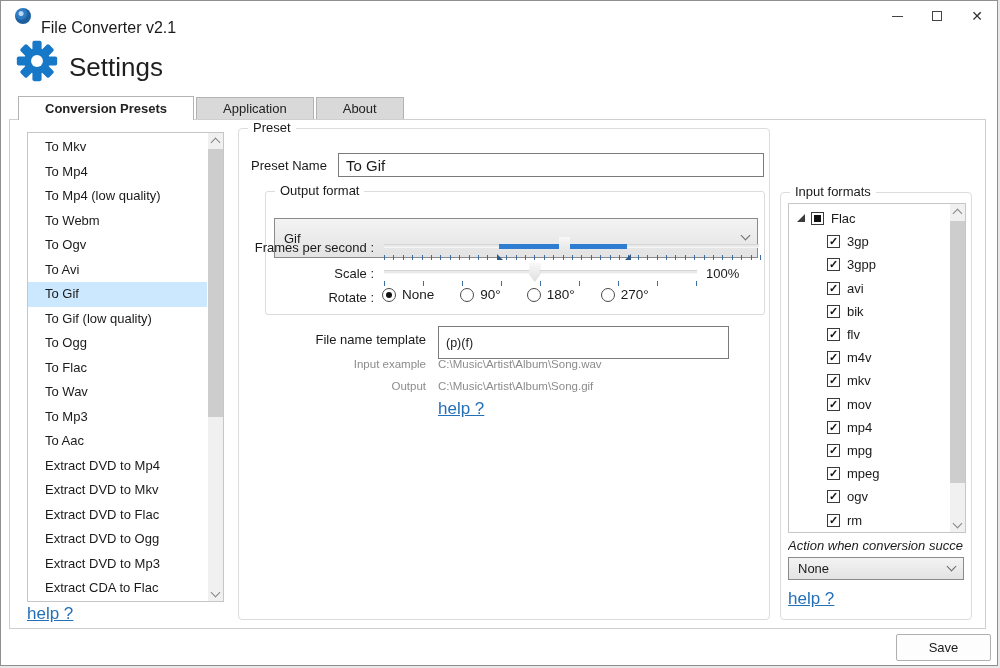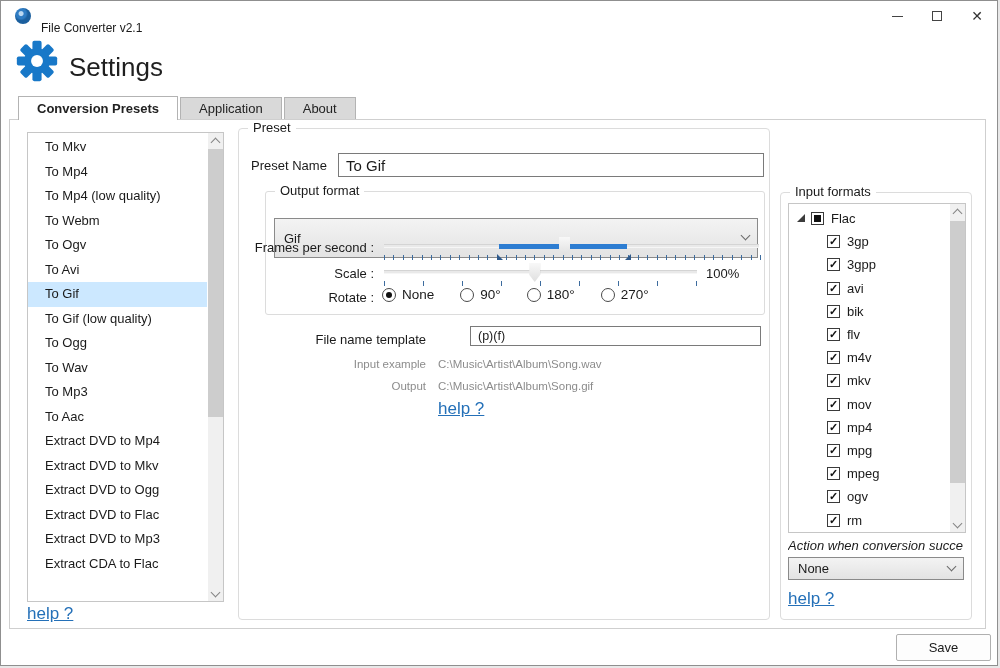--- a/index.html
+++ b/index.html
@@ -11,35 +11,35 @@
     --graytext:#8c8c8c;
   }
   *{box-sizing:border-box;margin:0;padding:0;font-family:"Liberation Sans",sans-serif;}
   html,body{width:1000px;height:668px;background:#e8e8e8;}
   .window{position:relative;width:998px;height:666px;background:#fff;border:1px solid #8f8f8f;overflow:hidden;}
 
   
   .titlebar{position:absolute;top:0;left:0;right:0;height:30px;display:flex;align-items:center;background:#fff;}
   .appicon{width:16px;height:16px;border-radius:50%;margin:0 10px 0 14px;
     background:radial-gradient(circle at 38% 35%, #bcd9f2 0 2px, #2f7cc3 3px 5px, #1b5f9e 7px);}
-  .apptitle{font-size:12px;color:#1a1a1a;margin-top:24px;}
+  .apptitle{font-size:16px;color:#1a1a1a;margin-top:24px;}
   .wincontrols{margin-left:auto;display:flex;height:100%;}
   .winbtn{width:40px;height:100%;display:flex;align-items:center;justify-content:center;}
   .ic-min{width:11px;height:1px;background:#444;}
   .ic-max{width:10px;height:10px;border:1px solid #444;}
   .ic-close{font-size:14px;color:#333;line-height:1;}
 
   
   .header{position:absolute;top:38px;left:14px;display:flex;align-items:flex-end;}
   .header .title{font-size:26px;color:#1f1f1f;margin-left:10px;}
 
   
   .tabs{position:absolute;left:17px;top:95px;display:flex;align-items:flex-end;z-index:3;}
   .tab{font-size:13px;color:#222;background:#d9d9d9;border:1px solid #b3b3b3;border-bottom:none;
-       padding:3px 18px 4px;margin-right:2px;height:22px;white-space:nowrap;}
+       padding:3px 26px 4px;margin-right:2px;height:22px;white-space:nowrap;}
   .tab.active{background:#fff;font-weight:bold;height:24px;padding-top:4px;margin-bottom:-1px;}
 
   
   .panel{position:absolute;left:8px;top:118px;width:977px;height:510px;border:1px solid #cfcfcf;background:#fff;}
 
   
   .listbox{position:absolute;left:17px;top:12px;width:197px;height:470px;border:1px solid #c6c6c6;background:#fff;overflow:hidden;}
   .listitems{position:absolute;left:0;top:2px;right:16px;}
   .list-item{height:24.5px;line-height:24.5px;padding-left:17px;font-size:13px;color:#1a1a1a;white-space:nowrap;}
   .list-item.selected{background:var(--selection);}
@@ -157,27 +157,28 @@
       <div class="listitems" id="presetlist">
           <div class="list-item">To Mkv</div>
           <div class="list-item">To Mp4</div>
           <div class="list-item">To Mp4 (low quality)</div>
           <div class="list-item">To Webm</div>
           <div class="list-item">To Ogv</div>
           <div class="list-item">To Avi</div>
           <div class="list-item selected">To Gif</div>
           <div class="list-item">To Gif (low quality)</div>
           <div class="list-item">To Ogg</div>
+          <div class="list-item">To Flac</div>
           <div class="list-item">To Wav</div>
           <div class="list-item">To Mp3</div>
           <div class="list-item">To Aac</div>
           <div class="list-item">Extract DVD to Mp4</div>
           <div class="list-item">Extract DVD to Mkv</div>
+          <div class="list-item">Extract DVD to Flac</div>
           <div class="list-item">Extract DVD to Ogg</div>
-          <div class="list-item">Extract DVD to Flac</div>
           <div class="list-item">Extract DVD to Mp3</div>
           <div class="list-item">Extract CDA to Flac</div>
         </div>
       <div class="vscroll">
         <div class="sb-arrow up"></div>
         <div class="sb-thumb" style="top:16px;height:268px;"></div>
         <div class="sb-arrow down"></div>
       </div>
     </div>
     <div class="link" style="left:17px;top:484px;">help ?</div>
@@ -230,21 +231,21 @@
               <span class="rlabel">180°</span>
             </div>
             <div class="radio-opt">
               <span class="radio"></span>
               <span class="rlabel">270°</span>
             </div>
           </div>
       </div>
 
       <div class="flabel" style="right:343px;top:203px;">File name template</div>
-      <div class="textbox small" style="left:199px;top:197px;width:291px;height:20px;margin-left:32px;">
+      <div class="textbox small" style="left:199px;top:197px;width:291px;height:33px;">
         <span>(p)(f)</span>
       </div>
 
       <div class="flabel gray" style="right:343px;top:229px;">Input example</div>
       <div class="flabel gray" style="left:199px;top:229px;">C:\Music\Artist\Album\Song.wav</div>
 
       <div class="flabel gray" style="right:343px;top:251px;">Output</div>
       <div class="flabel gray" style="left:199px;top:251px;">C:\Music\Artist\Album\Song.gif</div>
 
       <div class="link" style="left:199px;top:270px;">help ?</div>

